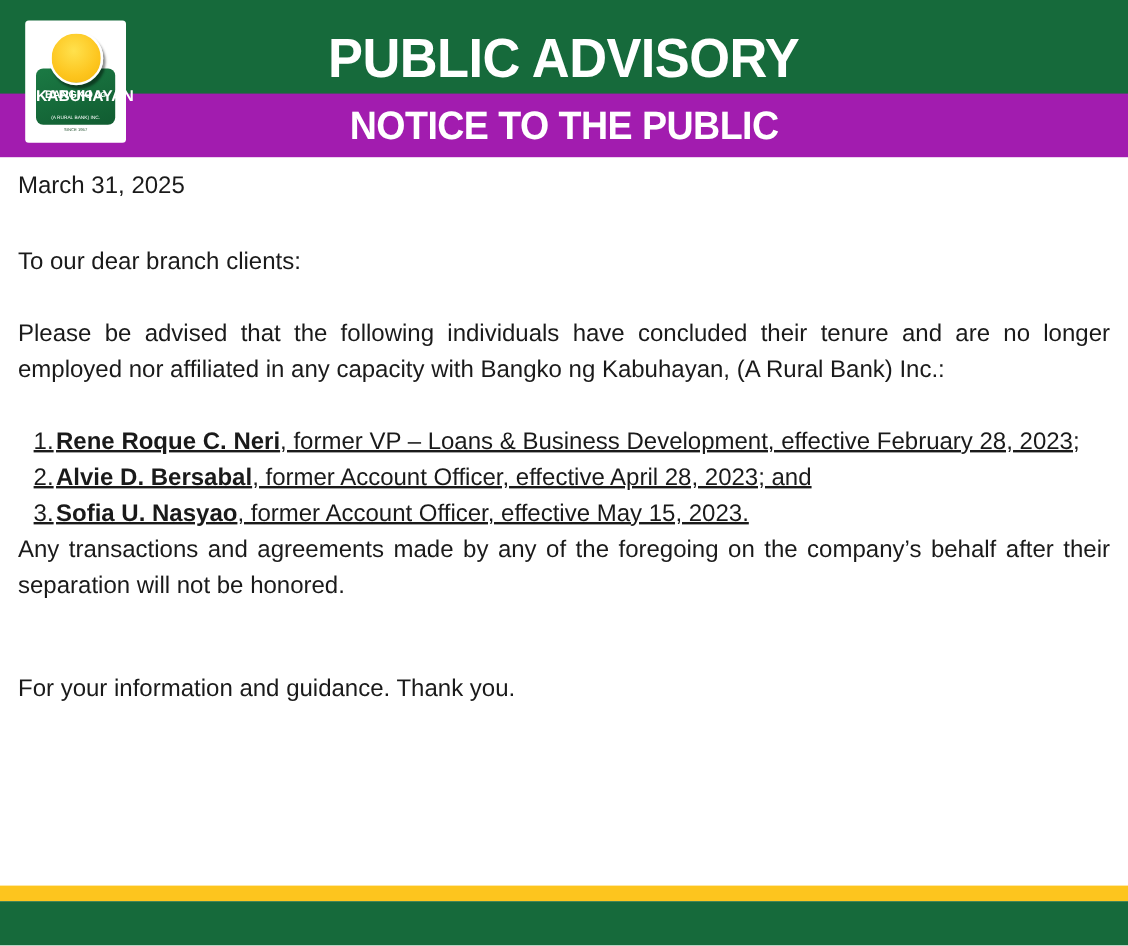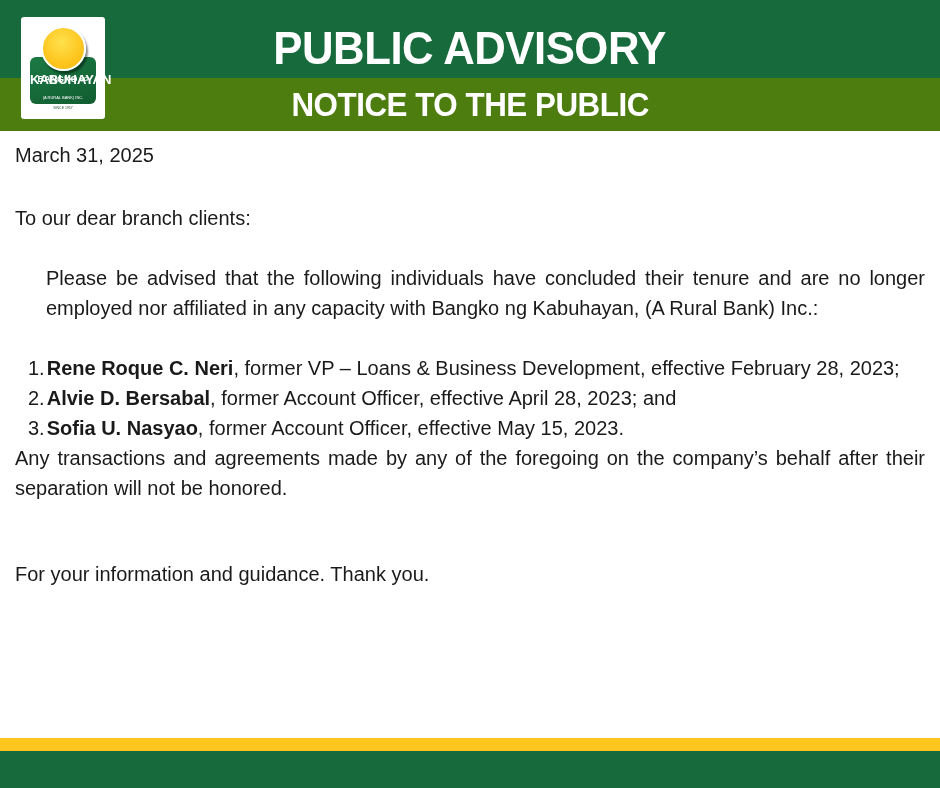--- a/index.html
+++ b/index.html
@@ -17,21 +17,21 @@
     position: absolute; left: 0; top: 0; width: 940px; height: 96px;
     background: #166A3B;
     display: flex; align-items: center; justify-content: center;
   }
   .banner-title {
     color: #ffffff; font-weight: 700; font-size: 46px; letter-spacing: -0.5px;
     transform: scaleX(0.95);
   }
   .band-yellow {
     position: absolute; left: 0; top: 78px; width: 940px; height: 53px;
-    background: #4d7c0f;
+    background: #a21caf;
     display: flex; align-items: center; justify-content: center;
   }
   .sub-banner-title {
     color: #ffffff; font-weight: 700; font-size: 33px; letter-spacing: -0.5px;
     transform: scaleX(0.95);
   }
 
   
   .logo-card {
     position: absolute; left: 21px; top: 17px; width: 84px; height: 102px;
@@ -74,23 +74,23 @@
 
   
   main {
     position: absolute; left: 0; top: 131px; width: 940px;
     padding: 12px 15px 0 15px; box-sizing: border-box;
     color: #1A1A1A; font-size: 20px; line-height: 30px;
   }
   .date { font-weight: 400; font-size: 20px; line-height: 24px; }
   .salutation { margin-top: 36px; }
   .para { text-align: justify; }
-  .para.first { margin-top: 30px; margin-left: 31px; }
+  .para.first { margin-top: 30px; }
   .list { margin-top: 30px; }
-  .list-item { padding-left: 22px; text-indent: -9px; }
+  .list-item { padding-left: 22px; text-indent: -9px; text-decoration: underline; }
   .list-item.justified { text-align: justify; }
   .list-item .num { margin-right: 2px; }
   .list-item .person { font-weight: 700; }
   .closing { margin-top: 56px; }
 
   
   .strip-yellow {
     position: absolute; left: 0; top: 738px; width: 940px; height: 13px;
     background: #FDC51E;
   }

